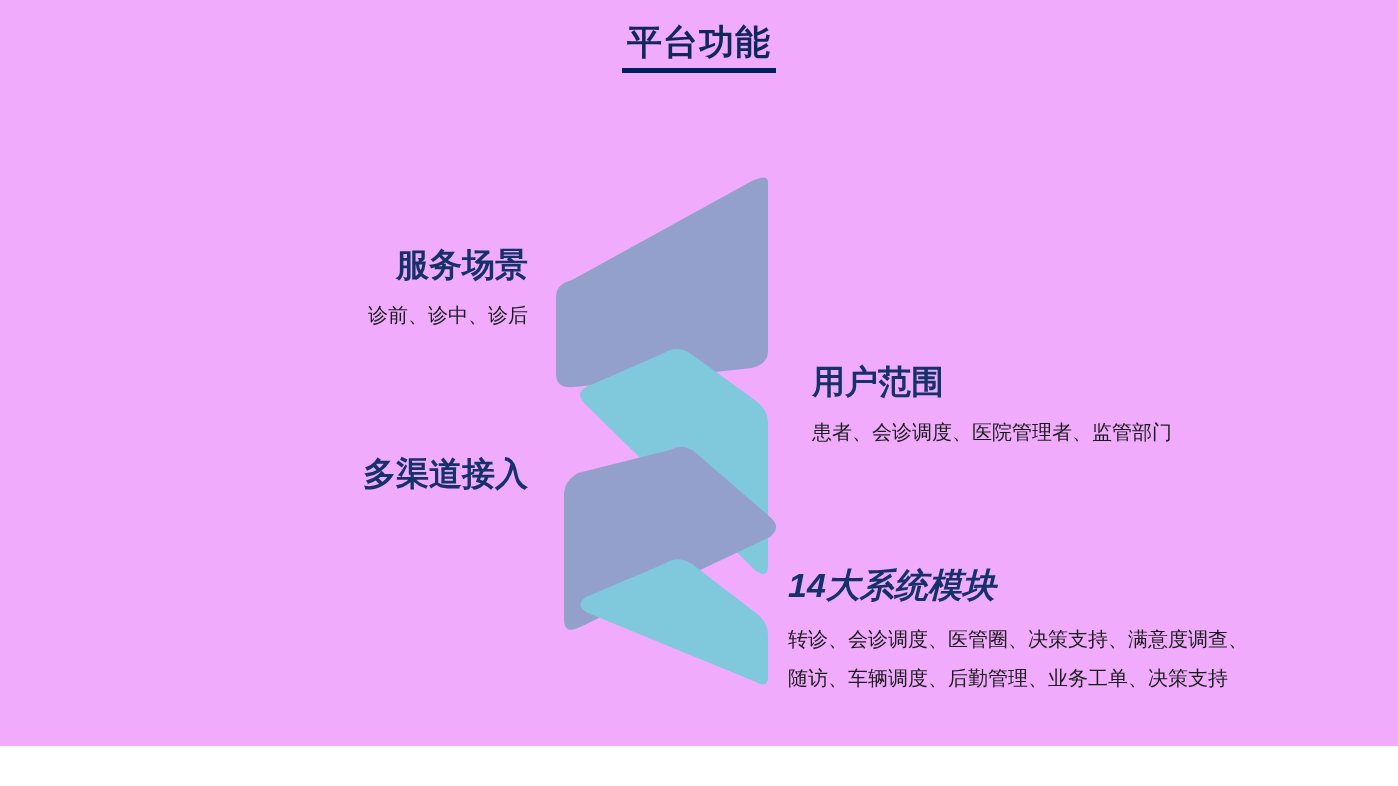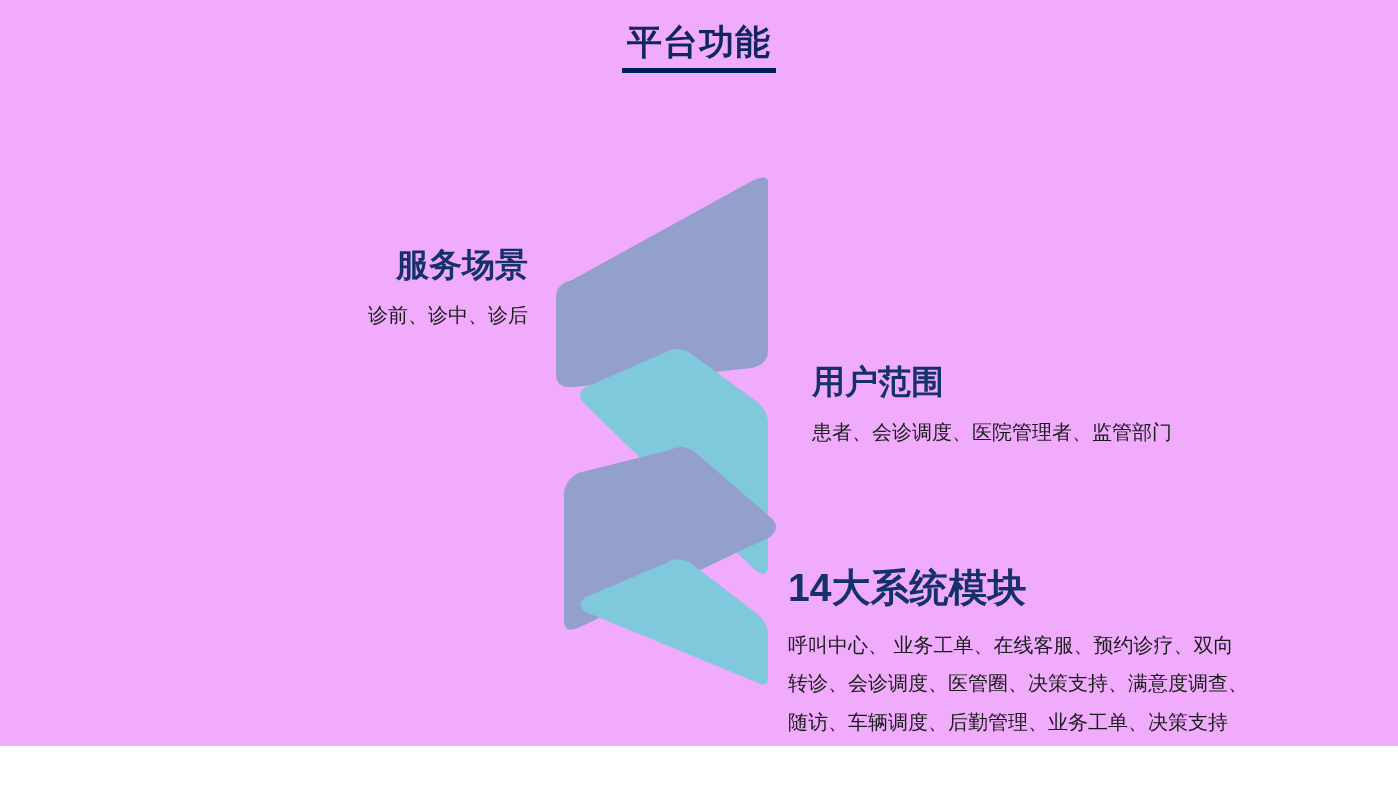--- a/index.html
+++ b/index.html
@@ -72,21 +72,21 @@
   }
 
   .callout.left  { text-align: right; }
   .callout.right { text-align: left; }
 
   #block-service   { left: 100px; top: 246px;  width: 428px; }
   #block-channel   { left: 100px; top: 455px;  width: 428px; }
   #block-users     { left: 788px; top: 363px;  width: 560px; margin-left: 24px; }
   #block-modules   { left: 788px; top: 565px;  width: 560px; }
 
-  #block-modules .c-head { font-size: 39px; }
+  #block-modules .c-head { font-size: 34px; font-style: italic; }
   #block-modules .c-body { margin-top: 15px; line-height: 1.92; }
   #block-modules .c-body .mline { display: block; white-space: nowrap; }
 </style>
 </head>
 <body>
 
 <div id="slide">
 
   <div id="title-block">
     <div id="title-text">平台功能</div>
@@ -134,29 +134,29 @@
                Q 34 440 46 432 Z"></path>
     </svg>
   </div>
 
   <div id="block-service" class="callout left">
     <div class="c-head">服务场景</div>
     <div class="c-body">诊前、诊中、诊后</div>
   </div>
 
   <div id="block-channel" class="callout left">
+    <div class="c-head">多渠道接入</div>
   </div>
 
   <div id="block-users" class="callout right">
     <div class="c-head">用户范围</div>
     <div class="c-body">患者、会诊调度、医院管理者、监管部门</div>
   </div>
 
   <div id="block-modules" class="callout right">
     <div class="c-head">14大系统模块</div>
     <div class="c-body">
-      <span class="mline">呼叫中心、 业务工单、在线客服、预约诊疗、双向</span>
       <span class="mline">转诊、会诊调度、医管圈、决策支持、满意度调查、</span>
       <span class="mline">随访、车辆调度、后勤管理、业务工单、决策支持</span>
     </div>
   </div>
 
 </div>
 
 </body></html>

